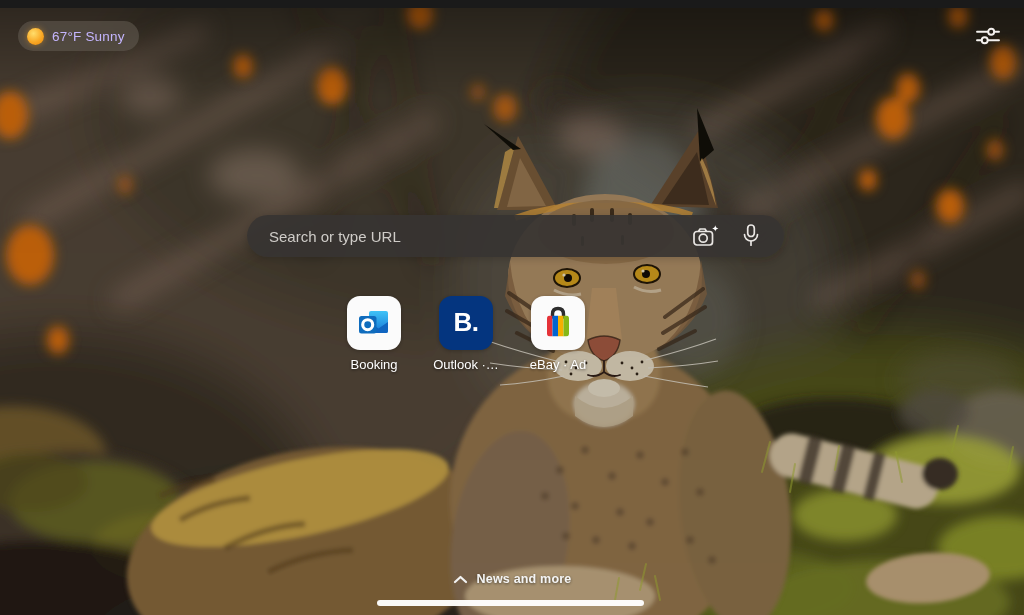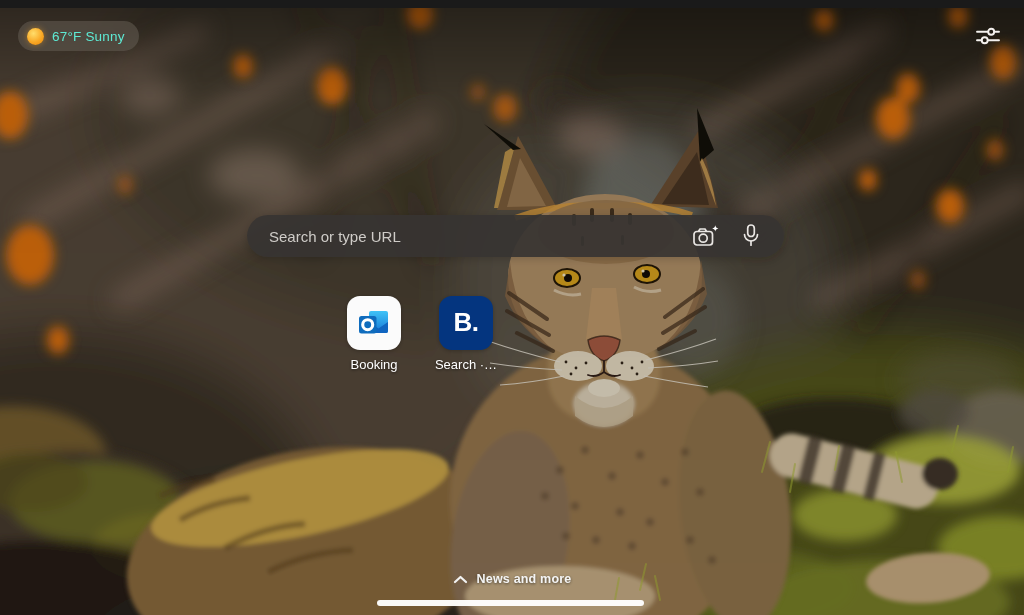--- a/index.html
+++ b/index.html
@@ -10,21 +10,21 @@
   .screen{position:absolute;inset:0;width:1024px;height:615px}
   .bg{position:absolute;left:0;top:0;width:1024px;height:615px;display:block}
 
   .top-bar{position:absolute;top:0;left:0;width:1024px;height:8px;background:#1a1a1a}
 
   .weather-pill{
     position:absolute;left:18px;top:21px;height:30px;
     display:flex;align-items:center;gap:8px;padding:0 14px 0 9px;
     border-radius:15px;background:rgba(104,96,87,.52);
     backdrop-filter:blur(6px);-webkit-backdrop-filter:blur(6px);
-    color:#5eead4;font-size:13.5px;letter-spacing:.2px;cursor:pointer;border:none
+    color:#c4b5fd;font-size:13.5px;letter-spacing:.2px;cursor:pointer;border:none
   }
   .sun{width:17px;height:17px;border-radius:50%;
     background:radial-gradient(circle at 38% 32%,#ffdd6b,#f9a825 55%,#e98708);
     box-shadow:0 0 6px rgba(255,170,40,.45)}
 
   .customize-btn{position:absolute;right:20px;top:23px;width:32px;height:26px;
     background:none;border:none;padding:0;display:flex;align-items:center;justify-content:center;cursor:pointer}
 
   .search-bar{position:absolute;left:247px;top:215px;width:537px;height:42px;
     border-radius:21px;background:rgba(55,52,49,.93);
@@ -358,23 +358,42 @@
           <circle cx="10.7" cy="17.7" r="5" fill="none" stroke="#ffffff" stroke-width="3.1"></circle>
         </svg>
       </div>
       <span class="shortcut-label">Booking</span>
     </div>
 
     <div class="shortcut">
       <div class="tile tile-booking">
         <span class="monogram">B.</span>
       </div>
-      <span class="shortcut-label">Search ·…</span>
+      <span class="shortcut-label">Outlook ·…</span>
     </div>
 
+    <div class="shortcut">
+      <div class="tile tile-white">
+        <svg width="40" height="40" viewBox="0 0 40 40">
+          <defs>
+            <clipPath id="bagclip">
+                <rect x="9" y="12.5" width="22" height="21" rx="3"></rect>
+              </clipPath>
+          </defs>
+          <path d="M14.5 14 v-3 q0 -5.5 5.5 -5.5 t5.5 5.5 v3" fill="none" stroke="#2d2d2d" stroke-width="3.4" stroke-linecap="round"></path>
+          <g clip-path="url(#bagclip)">
+            <rect x="9" y="12.5" width="5.5" height="21" fill="#e53238"></rect>
+            <rect x="14.5" y="12.5" width="5.5" height="21" fill="#0064d2"></rect>
+            <rect x="20" y="12.5" width="5.5" height="21" fill="#f5af02"></rect>
+            <rect x="25.5" y="12.5" width="5.5" height="21" fill="#86b817"></rect>
+          </g>
+        </svg>
+      </div>
+      <span class="shortcut-label">eBay · Ad</span>
+    </div>
 
 
   </div>
 
   <button class="news-toggle">
     <svg width="15" height="9" viewBox="0 0 15 9">
       <path d="M2 7 L7.5 2 L13 7" stroke="#f2f2f2" stroke-width="2.2" fill="none" stroke-linecap="round" stroke-linejoin="round"></path>
     </svg>
     <span class="news-label">News and more</span>
   </button>

